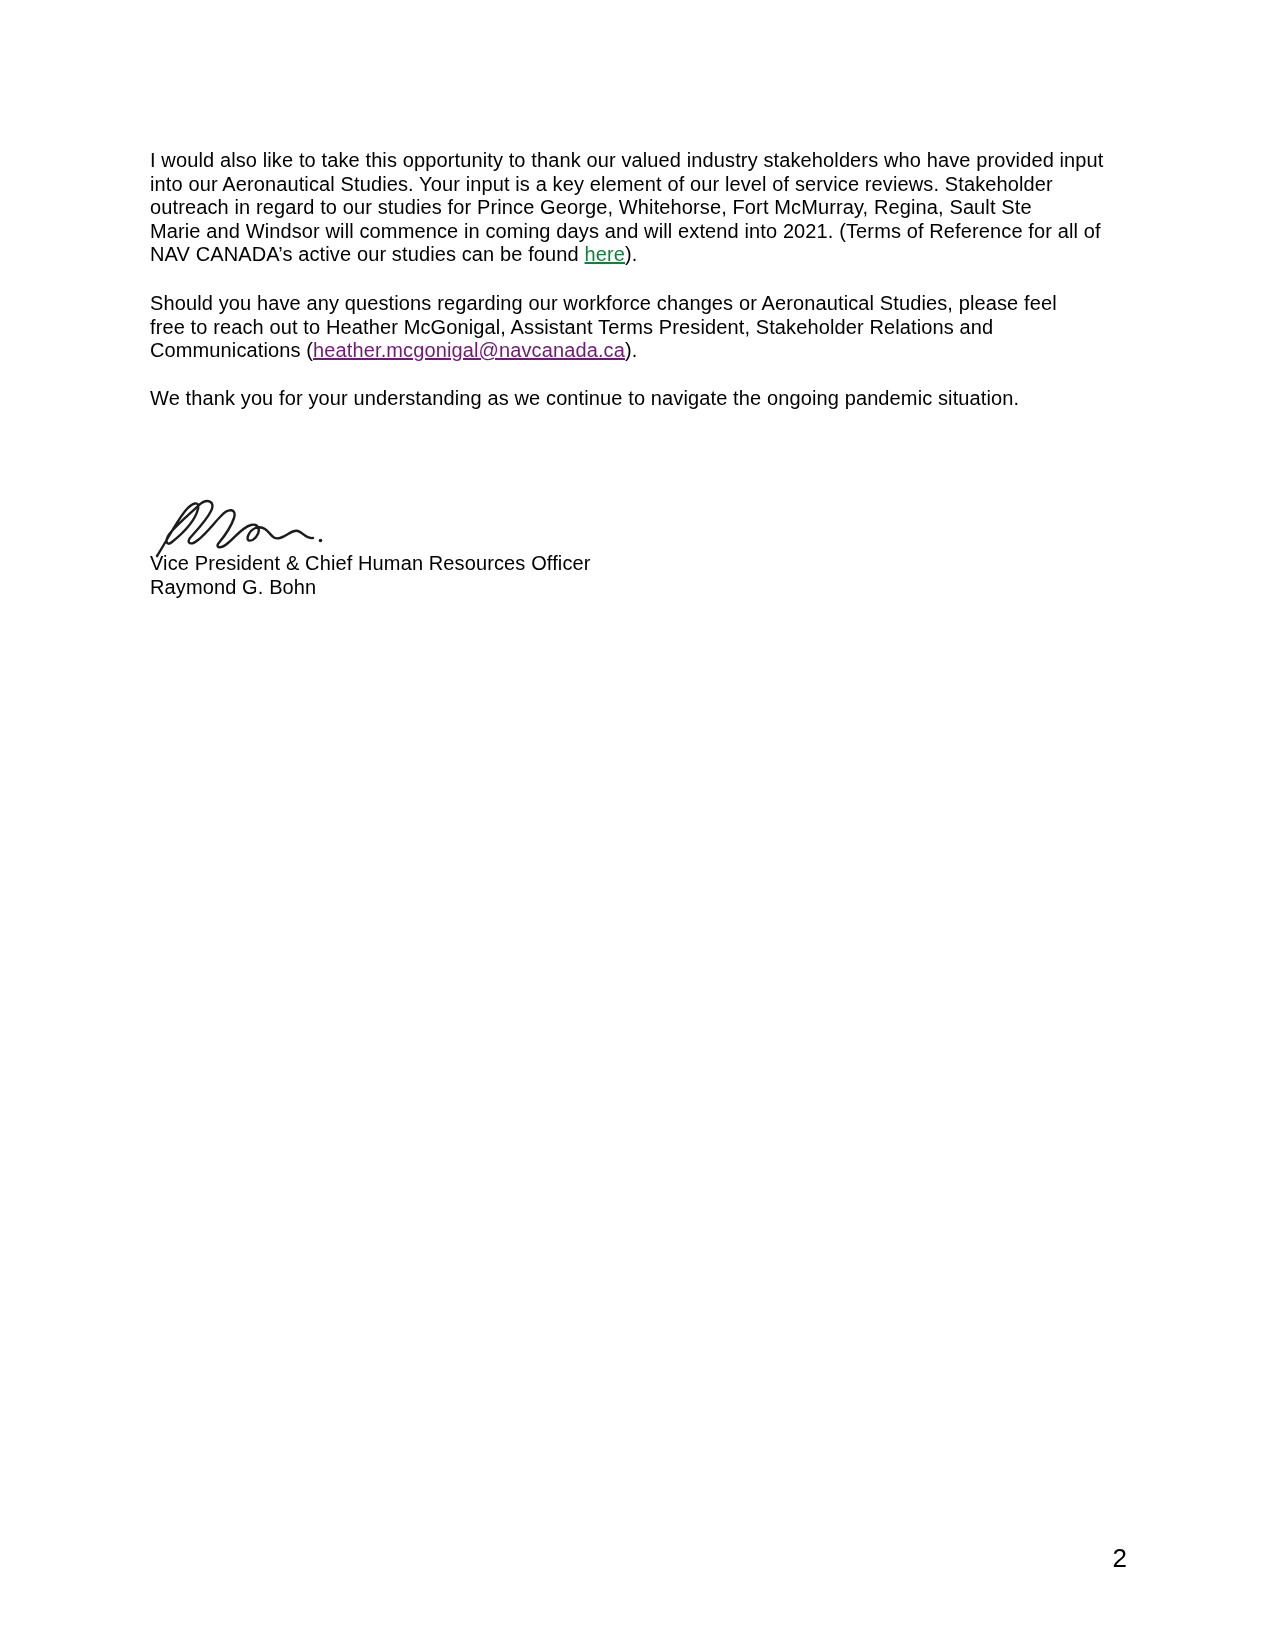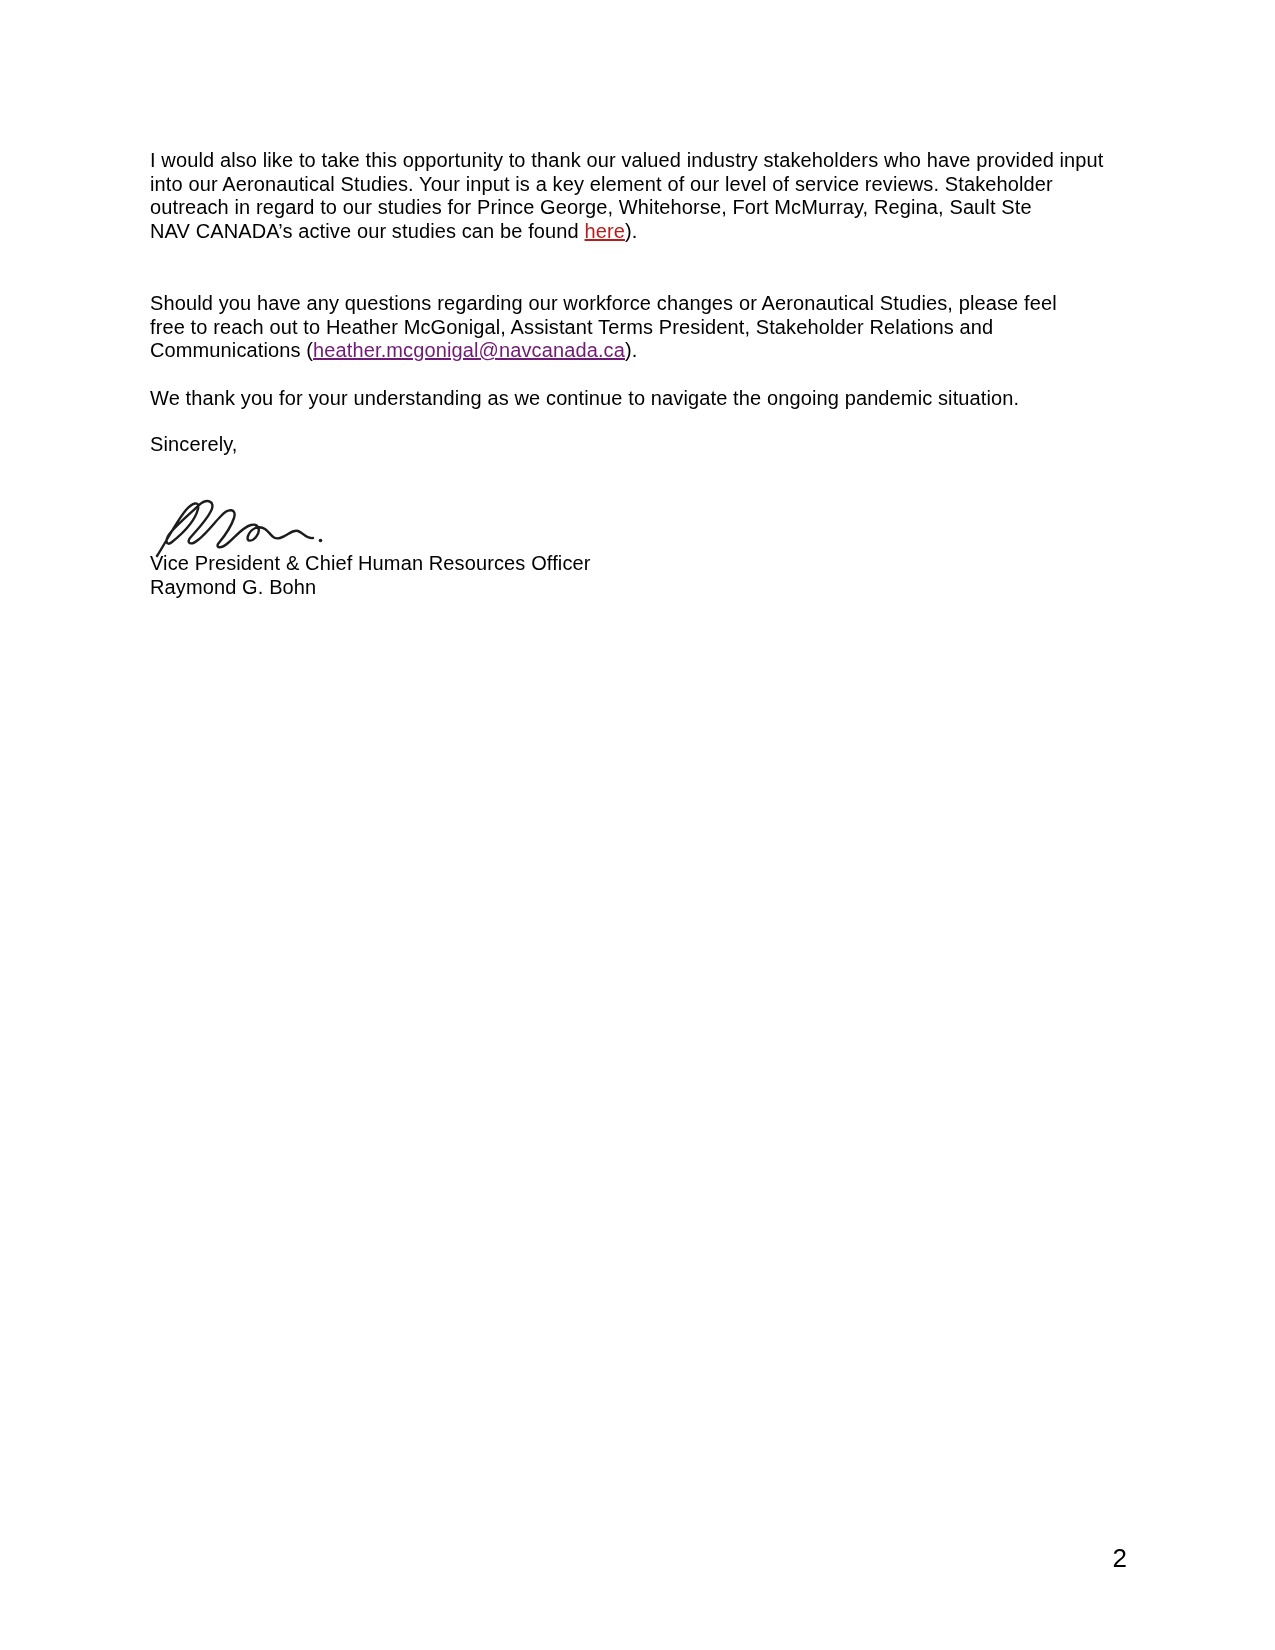--- a/index.html
+++ b/index.html
@@ -26,21 +26,21 @@
     letter-spacing: 0.12px;
     color: #000000;
   }
   .line { display: block; }
   #p1 { top: 149px; }
   #p2 { top: 292px; }
   #p3 { top: 387px; }
   #closing { top: 433px; }
   #signer { top: 552px; }
   a.link-blue {
-    color: #b91c1c;
+    color: #15803d;
     text-decoration: underline;
     cursor: pointer;
   }
   a.link-teal {
     color: #701a75;
     text-decoration: underline;
     cursor: pointer;
   }
   .signature-svg {
     position: absolute;
@@ -62,36 +62,34 @@
 </style>
 </head>
 <body>
 
 <div class="page">
 
   <p class="para" id="p1">
     <span class="line">I would also like to take this opportunity to thank our valued industry stakeholders who have provided input</span>
     <span class="line">into our Aeronautical Studies. Your input is a key element of our level of service reviews. Stakeholder</span>
     <span class="line">outreach in regard to our studies for Prince George, Whitehorse, Fort McMurray, Regina, Sault Ste</span>
+    <span class="line">Marie and Windsor will commence in coming days and will extend into 2021. (Terms of Reference for all of</span>
     <span class="line"><span>NAV CANADA’s active our studies can be found </span><a href="#" class="link-blue">here</a><span>).</span></span>
   </p>
 
   <p class="para" id="p2">
     <span class="line">Should you have any questions regarding our workforce changes or Aeronautical Studies, please feel</span>
     <span class="line">free to reach out to Heather McGonigal, Assistant Terms President, Stakeholder Relations and</span>
     <span class="line"><span>Communications (</span><a href="#" class="link-teal">heather.mcgonigal@navcanada.ca</a><span>).</span></span>
   </p>
 
   <p class="para" id="p3">
     <span class="line">We thank you for your understanding as we continue to navigate the ongoing pandemic situation.</span>
   </p>
 
-  <p class="para" id="closing">
-    <span class="line">Sincerely,</span>
-  </p>
 
   <svg class="signature-svg" viewBox="146 498 180 64" aria-hidden="true">
     <path d="M157 556 C166 542 176 522 186 510 C192 503 200 500 198 509 C195 521 182 534 172 542 C166 547 164 540 171 532 C180 522 192 512 199 505 C207 498 216 501 211 511 C206 521 196 531 190 538 C186 543 191 546 198 540 C207 533 214 523 221 516 C228 508 237 508 234 518 C230 530 222 539 218 544 C216 548 221 549 228 543 C236 536 243 527 251 525 C259 523 261 531 256 537 C252 542 246 542 248 536 C251 528 259 525 265 529 C271 533 272 540 280 538 C288 536 292 529 298 531 C304 533 306 539 313 538" fill="none" stroke="#1c1c1c" stroke-width="2.4" stroke-linecap="round" stroke-linejoin="round"></path>
     <circle cx="320.5" cy="540.5" r="1.8" fill="#1c1c1c"></circle>
   </svg>
 
   <p class="para" id="signer">
     <span class="line">Vice President &amp; Chief Human Resources Officer</span>
     <span class="line">Raymond G. Bohn</span>
   </p>

